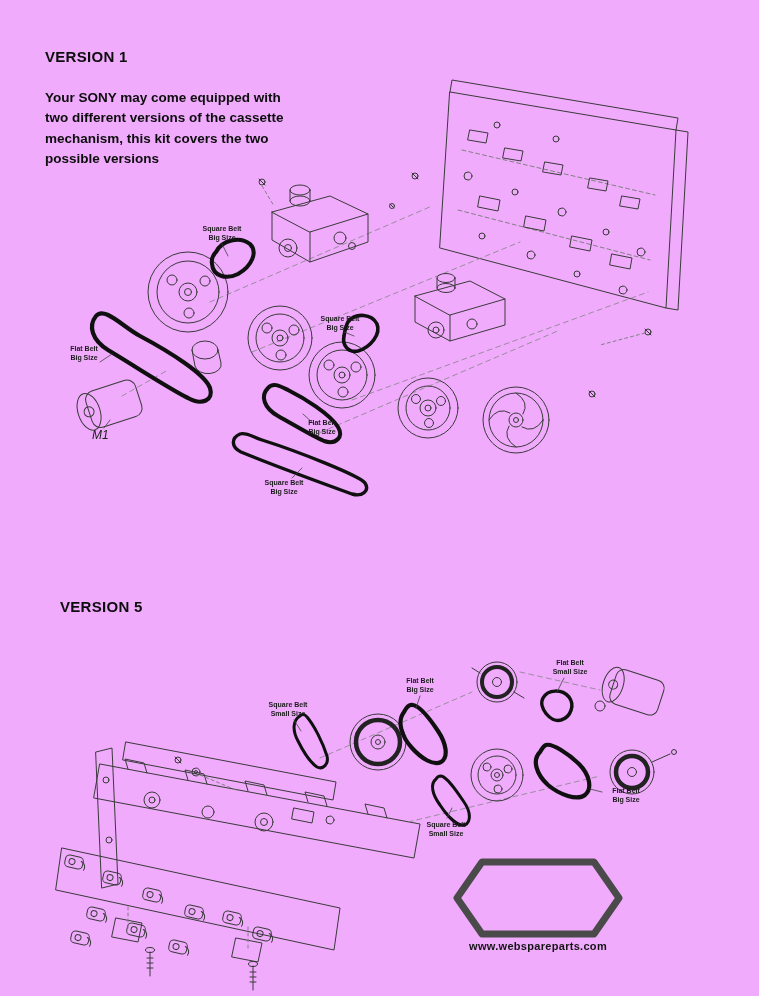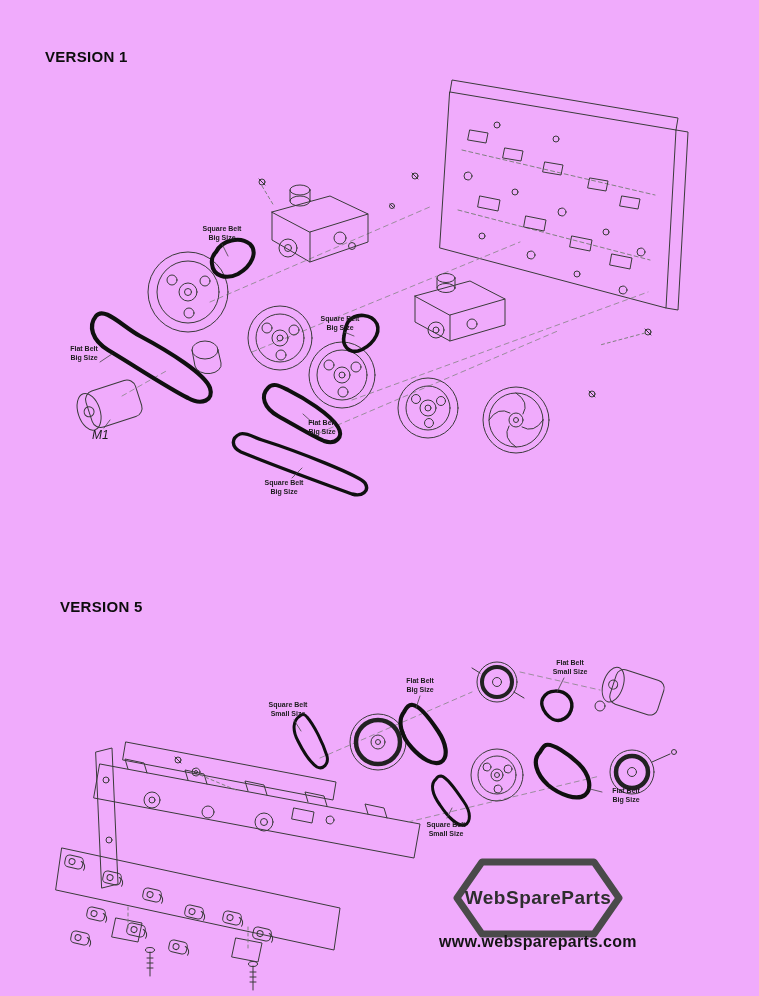--- a/index.html
+++ b/index.html
@@ -20,22 +20,22 @@
     text-align:center;line-height:1.3;white-space:pre-line;transform:translateX(-50%);
   }
   .m1-label{
     position:absolute;font-style:italic;font-size:12px;color:#1c1c1c;
   }
   .logo-text{
     position:absolute;font-weight:bold;font-size:19px;color:#2e2e2e;
     transform:translateX(-50%);letter-spacing:.5px;white-space:nowrap;
   }
   .site-text{
-    position:absolute;font-weight:bold;font-size:16px;color:#141414;
-    transform:translateX(-50%);letter-spacing:.3px;white-space:nowrap;
+    position:absolute;font-weight:bold;font-size:11px;color:#141414;
+    transform:translateX(-50%);letter-spacing:.3px;white-space:nowrap;margin-top:7px;
   }
 </style>
 </head>
 <body>
 
 <div class="page">
 
   <svg class="diagram" width="759" height="996" viewBox="0 0 759 996">
     <g stroke="#3a3a3a" fill="none" stroke-width="1" stroke-linejoin="round" stroke-linecap="round">
 
@@ -382,20 +382,24 @@
       </g>
 
       <g stroke="#4a4a4a" stroke-width="7">
         <path d="M457,898 L482,862 L594,862 L619,898 L594,934 L482,934 Z"></path>
       </g>
     </g>
   </svg>
 
   <div class="heading" style="left:45px;top:48px;">VERSION 1</div>
 
+  <div class="intro" style="left:45px;top:88px;width:320px;">Your SONY may come equipped with
+two different versions of the cassette
+mechanism, this kit covers the two
+possible versions</div>
 
   <div class="part-label" style="left:222px;top:224px;">Square Belt
 Big Size</div>
   <div class="part-label" style="left:84px;top:344px;">Flat Belt
 Big Size</div>
   <div class="part-label" style="left:340px;top:314px;">Square Belt
 Big Size</div>
   <div class="part-label" style="left:322px;top:418px;">Flat Belt
 Big Size</div>
   <div class="part-label" style="left:284px;top:478px;">Square Belt
@@ -408,16 +412,15 @@
 Small Size</div>
   <div class="part-label" style="left:420px;top:676px;">Flat Belt
 Big Size</div>
   <div class="part-label" style="left:570px;top:658px;">Flat Belt
 Small Size</div>
   <div class="part-label" style="left:446px;top:820px;">Square Belt
 Small Size</div>
   <div class="part-label" style="left:626px;top:786px;">Flat Belt
 Big Size</div>
 
-  <div class="logo-text" style="left:538px;top:887px;">WebSpareParts</div>
   <div class="site-text" style="left:538px;top:933px;">www.webspareparts.com</div>
 
 </div>
 
 </body></html>

